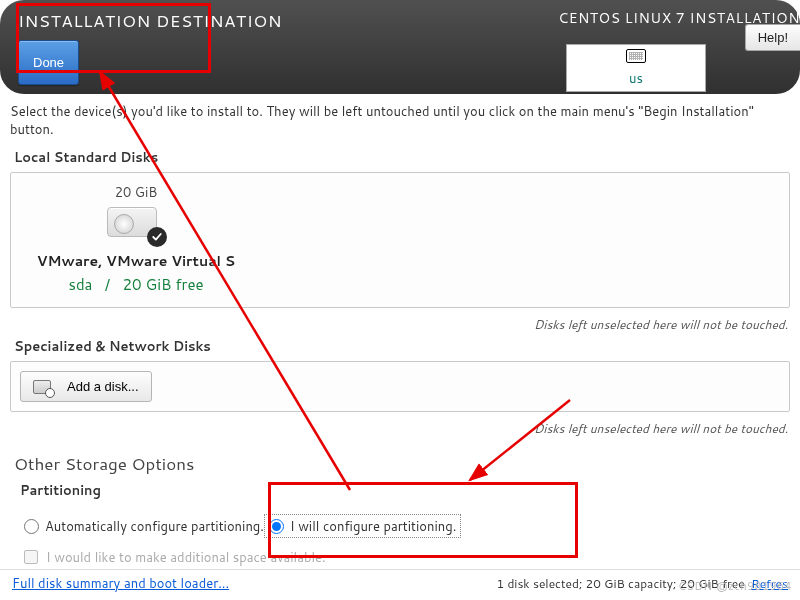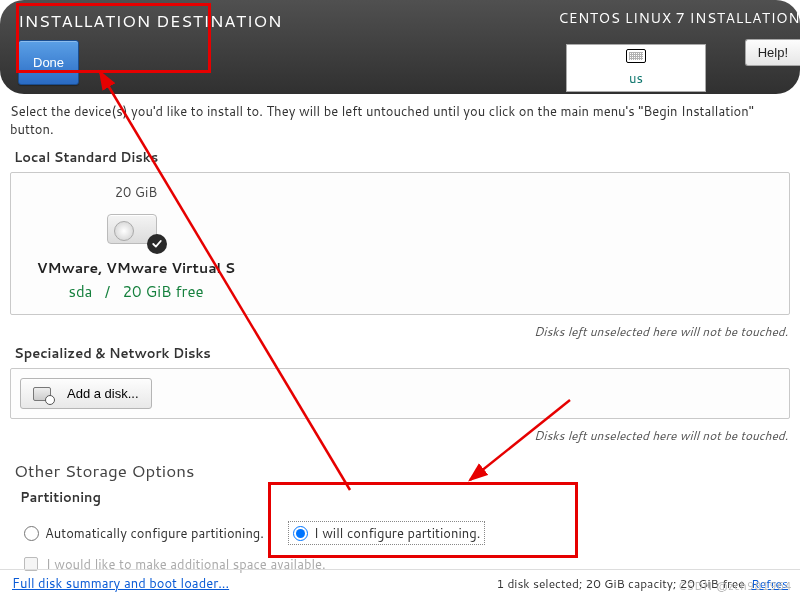--- a/index.html
+++ b/index.html
@@ -6,46 +6,46 @@
 body { font-family: "Cantarell", "Segoe UI", sans-serif; font-size: 13px; background: #fff; color: #333; width: 800px; height: 600px; overflow: hidden; position: relative; }
 
 .topbar { background: #363636; background: linear-gradient(#505050,#303030); color: #fff; height: 94px; padding: 8px 18px 0 18px; position: relative; border-radius: 24px; }
 .topbar-title { font-size: 17px; letter-spacing: 0.5px; font-weight: 400; }
 .topbar-right-title { position: absolute; right: 0; top: 8px; font-size: 14px; letter-spacing: 0.5px; }
 .done-btn { display: inline-block; margin-top: 8px; background: linear-gradient(#5ba0e6,#2a6bc4); border: 1px solid #1a4d8f; color: #fff; padding: 14px 14px; border-radius: 3px; font-size: 13px; cursor: pointer; box-shadow: 0 1px 1px rgba(0,0,0,.3), inset 0 1px 0 rgba(255,255,255,.3); }
 
 .kbd-box { position: absolute; right: 94px; top: 44px; background: #fff; border: 1px solid #aaa; padding: 4px 8px; font-size: 13px; color: #0f766e; display: flex; align-items: center; gap: 6px; min-width: 140px; flex-direction: column; }
 .kbd-icon { display:inline-block; width:20px; height:14px; border:1px solid #000; border-radius:2px; position:relative; }
 .kbd-icon::before { content:""; position:absolute; left:2px; right:2px; top:2px; bottom:2px; background:repeating-linear-gradient(90deg,#000 0 1px,transparent 1px 2px), repeating-linear-gradient(#000 0 1px,transparent 1px 2px); opacity:.3; }
-.help-btn { position:absolute; right:0; top:39px; background:linear-gradient(#fdfdfd,#e6e6e6); border:1px solid #a7a7a7; border-right:none; padding:5px 12px; font-size:13px; color:#222; border-radius:3px 0 0 3px; cursor:pointer; }
+.help-btn { position:absolute; right:0; top:24px; background:linear-gradient(#fdfdfd,#e6e6e6); border:1px solid #a7a7a7; border-right:none; padding:5px 12px; font-size:13px; color:#222; border-radius:3px 0 0 3px; cursor:pointer; }
 
 .body-area { padding: 9px 10px 0 10px; }
 .intro { color:#333; font-size:13px; line-height:1.35; margin-bottom:10px; }
 .section-head { font-weight:bold; font-size:13px; margin: 4px 0 6px 4px; }
 
 .disk-panel { border:1px solid #c9c9c9; background:#fdfdfd; padding:10px 12px 12px 20px; border-radius:2px; }
 .disk-item { width:210px; text-align:center; }
-.disk-cap { font-size:13px; margin-bottom:13px; color:#444; }
+.disk-cap { font-size:13px; margin-bottom:6px; color:#444; }
 .disk-img { width:58px; height:36px; margin:0 auto 2px; position:relative; }
 .hdd { width:50px; height:30px; border:1px solid #bbb; border-radius:4px; background:linear-gradient(#f4f4f4,#dcdcdc); box-shadow:inset 0 1px 0 #fff; position:relative; }
 .hdd::after { content:""; position:absolute; left:6px; top:6px; width:18px; height:18px; border:1px solid #aaa; border-radius:50%; background:radial-gradient(#fff,#ccc); }
 .check-badge { position:absolute; right:-2px; bottom:-4px; width:20px; height:20px; background:#2a2a2a; border-radius:50%; display:flex; align-items:center; justify-content:center; }
 .check-badge svg { width:12px; height:12px; }
 .disk-name { font-weight:bold; font-size:14px; color:#222; margin-top:8px; }
 .disk-sub { font-size:15px; color:#15803d; margin-top:3px; }
 
 .hint-right { text-align:right; font-style:italic; color:#555; font-size:12px; margin:8px 2px 4px 0; }
 
 .btn { display:inline-flex; align-items:center; gap:16px; background:linear-gradient(#fdfdfd,#e8e8e8); border:1px solid #b5b5b5; padding:7px 12px; font-size:13px; border-radius:3px; cursor:pointer; }
 .add-icon { width:18px;height:14px;border:1px solid #777;background:linear-gradient(#eee,#ccc);position:relative;border-radius:2px; }
 .add-icon::after{content:"";position:absolute;right:-5px;bottom:-5px;width:8px;height:8px;border:1px solid #555;border-radius:50%;background:#fff;}
 
 .storage-head { font-size:17px; font-weight:400; color:#444; margin:14px 0 6px 4px; }
 .sub-head { font-weight:bold; font-size:13px; margin:2px 0 15px 10px; }
-.radio-row { display:flex; align-items:center; gap:24px; padding-left:14px; }
+.radio-row { display:flex; align-items:center; padding-left:14px; }
 .radio-opt { display:flex; align-items:center; gap:6px; font-size:13px; color:#333; cursor:pointer; }
 input[type=radio]{ width:15px;height:15px; }
 .checkbox-row { display:flex; align-items:center; gap:8px; padding-left:14px; margin-top:10px; color:#aaa; font-size:13px; }
 .chk { width:14px;height:14px;border:1px solid #bbb;border-radius:2px;background:#f5f5f5; }
 
 .footer { position:absolute; left:0; right:0; bottom:4px; padding:0 12px 4px 12px; display:flex; justify-content:space-between; align-items:flex-end; font-size:13px; border-top:1px solid #ddd; padding-top:4px;}
 .link { color:#0a5bd6; text-decoration:underline; cursor:pointer; }
 .footer-status { color:#333; font-size:12px; }
 
 

